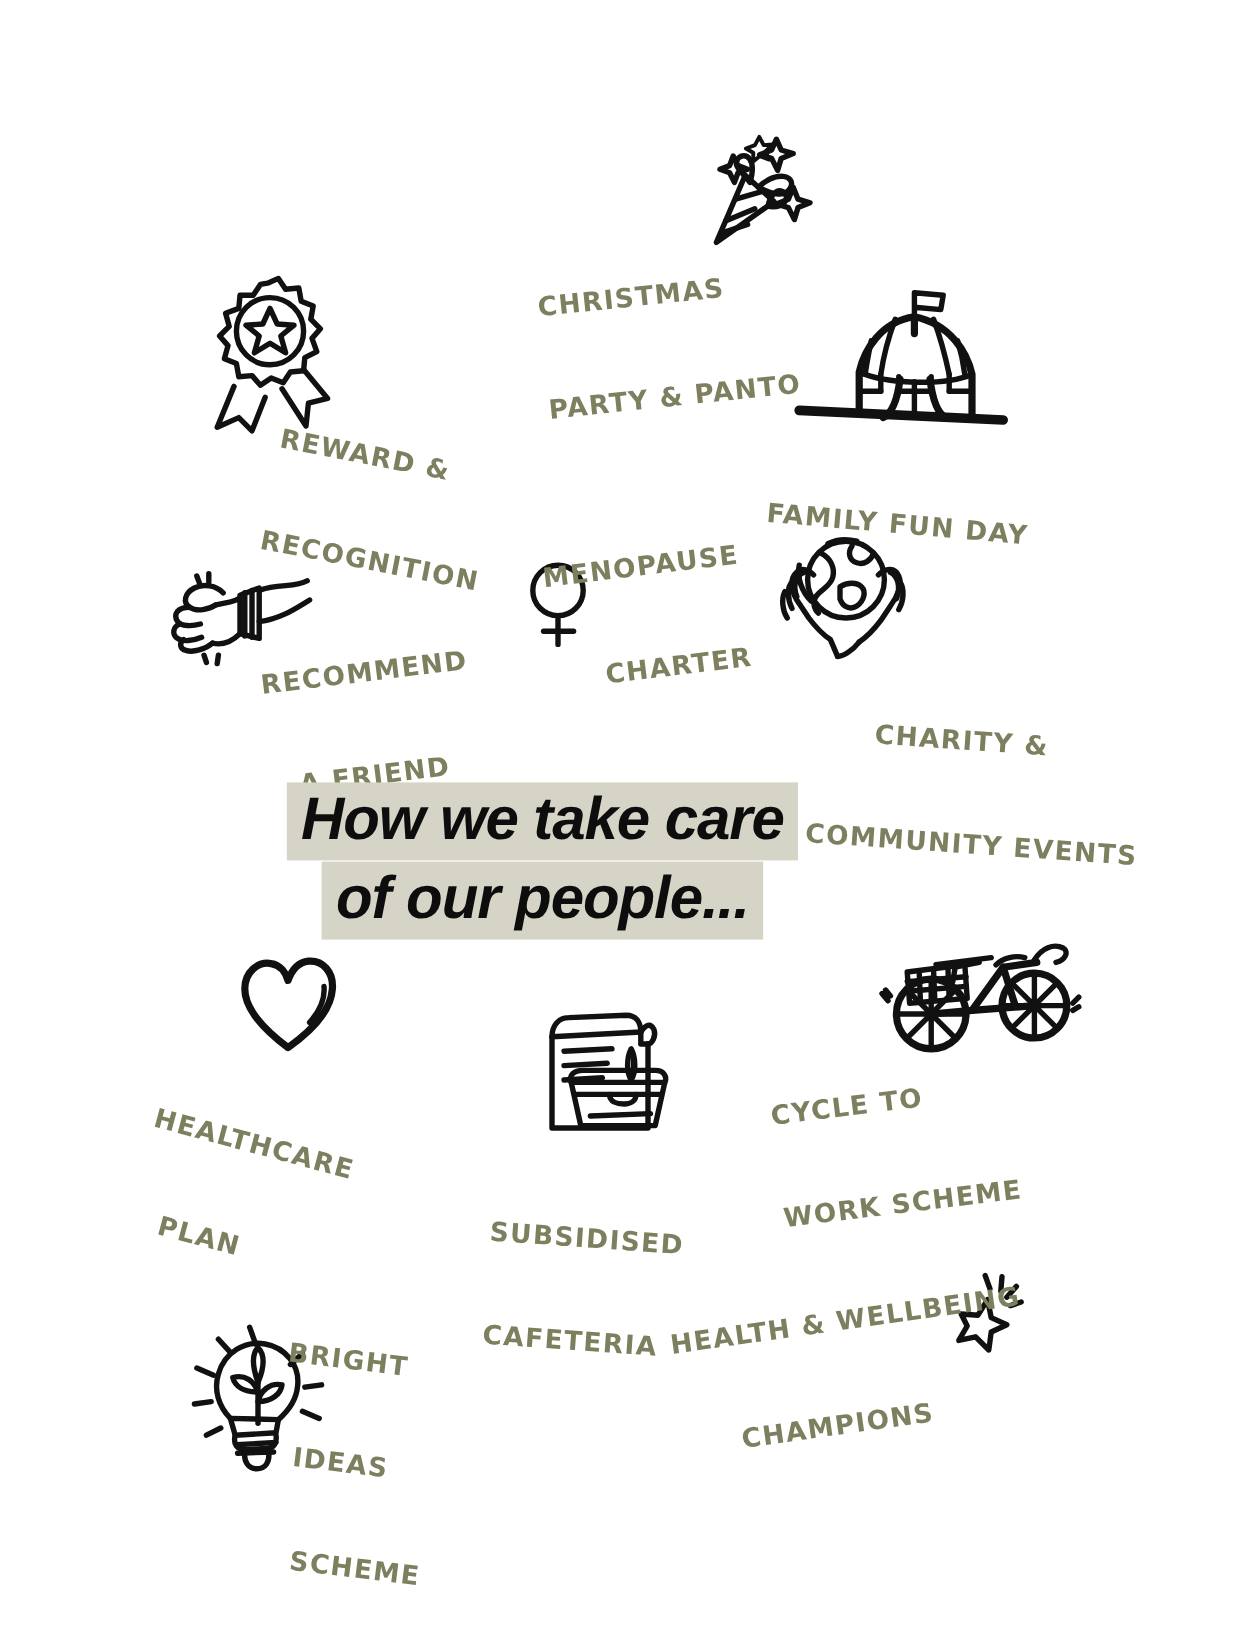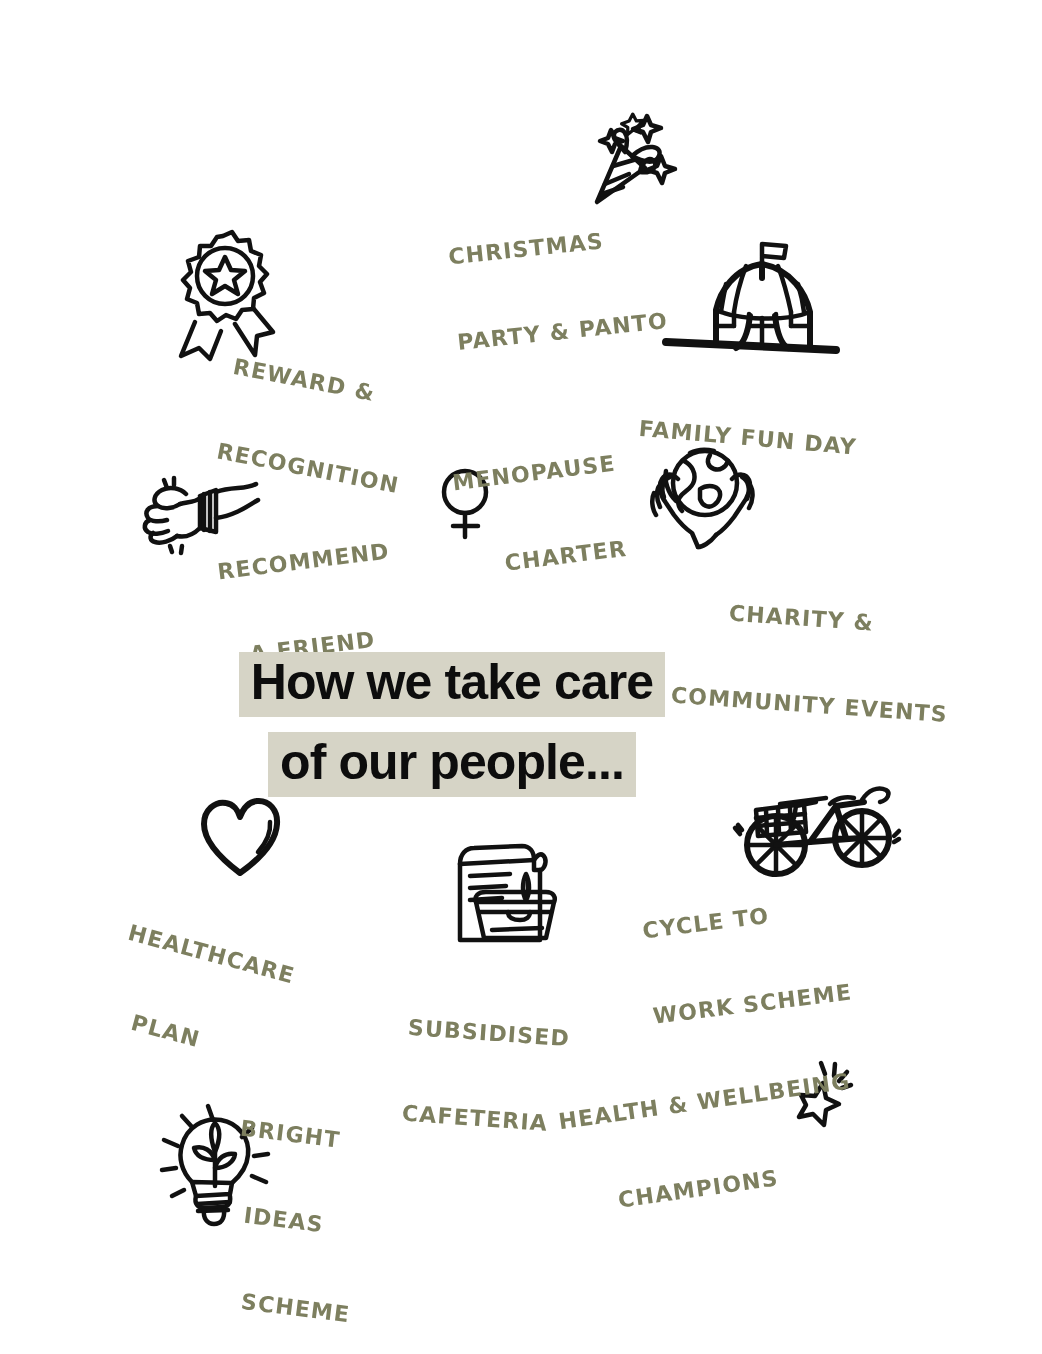--- a/index.html
+++ b/index.html
@@ -53,37 +53,38 @@
   .ink.thin { stroke-width: 4.5; }
   .ink.fat  { stroke-width: 8; }
 
   
   #title-block {
     position: absolute;
     left: 0;
     top: 652px;
     width: 904px;
     text-align: center;
+    font-style: italic;
   }
   .title-line {
     display: block;
     margin: 0;
   }
   .title-line > span {
     display: inline-block;
     background: #d6d4c6;
     color: #0d0d0d;
     font-family: "Liberation Sans", sans-serif;
     font-weight: 700;
     font-size: 50px;
     line-height: 1.10;
     letter-spacing: -0.018em;
     padding: 3px 12px 7px 12px;
   }
-  #title-line-2 { margin-top: 15px; }
+  #title-line-2 { margin-top: 1px; }
 </style>
 </head>
 <body>
 
 <div id="canvas">
 
   <div class="icon" style="left:585px; top:112px; width:100px; height:100px;">
     <svg width="100" height="100" viewBox="0 0 100 100">
       <path class="ink thin" d="M12 90 L36 34 L60 56 Z"></path>
       <path class="ink thin" d="M20 72 L44 62"></path>

